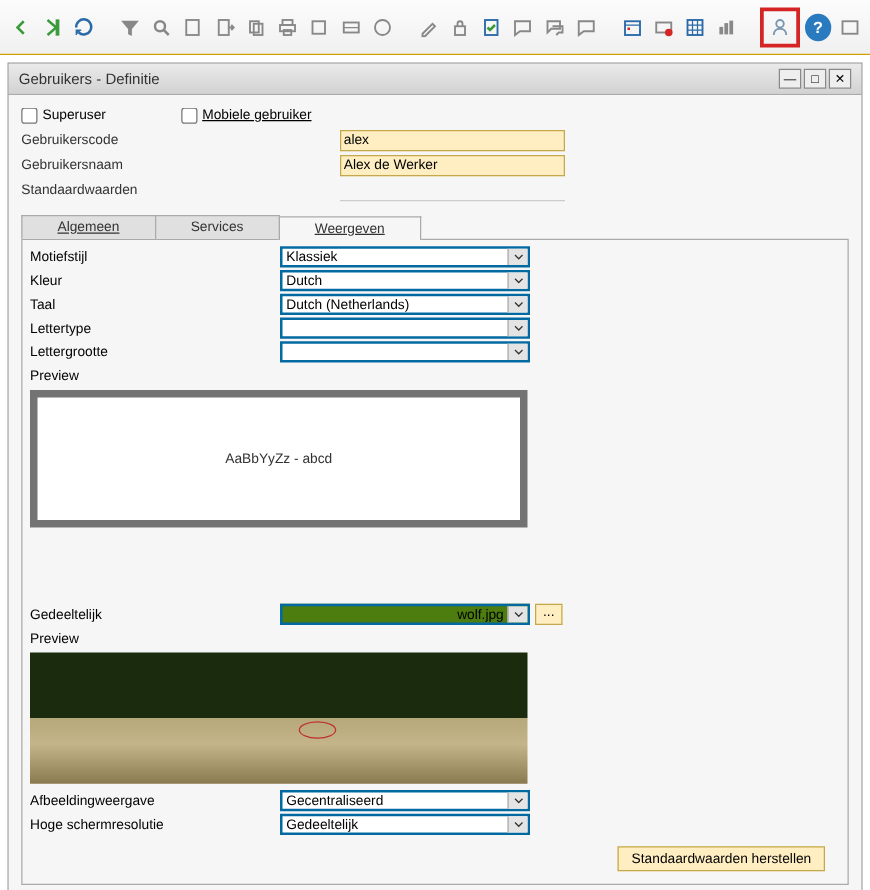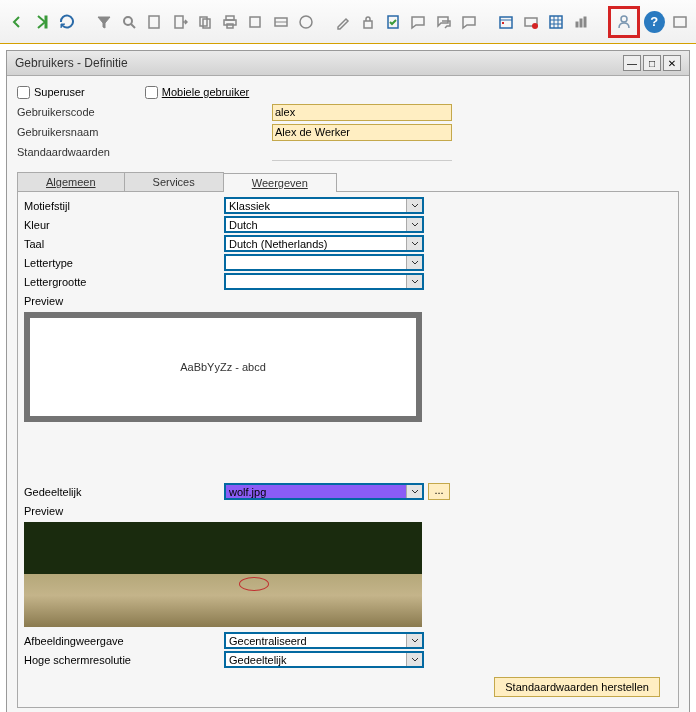--- a/index.html
+++ b/index.html
@@ -29,21 +29,21 @@
 
 .tabs { margin-top:10px; display:flex; }
 .tab { padding:3px 28px; border:1px solid #aaa; background:#e0e0e0; border-bottom:none; margin-right:-1px; color:#333; cursor:pointer; }
 .tab.active { background:#f6f6f6; text-decoration:underline; position:relative; top:1px; }
 .tabcontent { border:1px solid #aaa; background:#f6f6f6; padding:4px 12px 10px 6px; }
 
 .sel { display:flex; width:200px; height:17px; border:2px solid #0369a1; background:#fff; }
 .sel .val { flex:1; padding:0 3px; line-height:15px; }
 .sel .arr { width:16px; background:#e4e4e4; border-left:1px solid #aaa; display:flex; align-items:center; justify-content:center; }
 .sel .arr svg { width:8px; height:8px; }
-.sel.yellow { background:#8b5cf6; }
+.sel.yellow { background:#4d7c0f;text-align:right; }
 
 .fieldrow { display:flex; align-items:center; height:19px; }
 .fieldrow .lbl { width:200px; }
 
 .previewbox { border:6px solid #737373; background:#fff; width:398px; height:110px; display:flex; align-items:center; justify-content:center; margin-top:2px; color:#333; }
 
 .bgpreview { width:398px; height:105px; margin-top:2px; background:linear-gradient(to bottom,#1a2b0e 0%,#1a2b0e 50%,#b5a87a 50%,#c4b48a 70%,#8a7a4f 100%); position:relative; }
 .bgpreview .ellipse { position:absolute; left:215px; top:55px; width:30px; height:14px; border:1px solid #c03030; border-radius:50%; }
 
 .dotbtn { width:22px; height:17px; border:1px solid #c4a84b; background:#ffeec2; margin-left:4px; text-align:center; }

